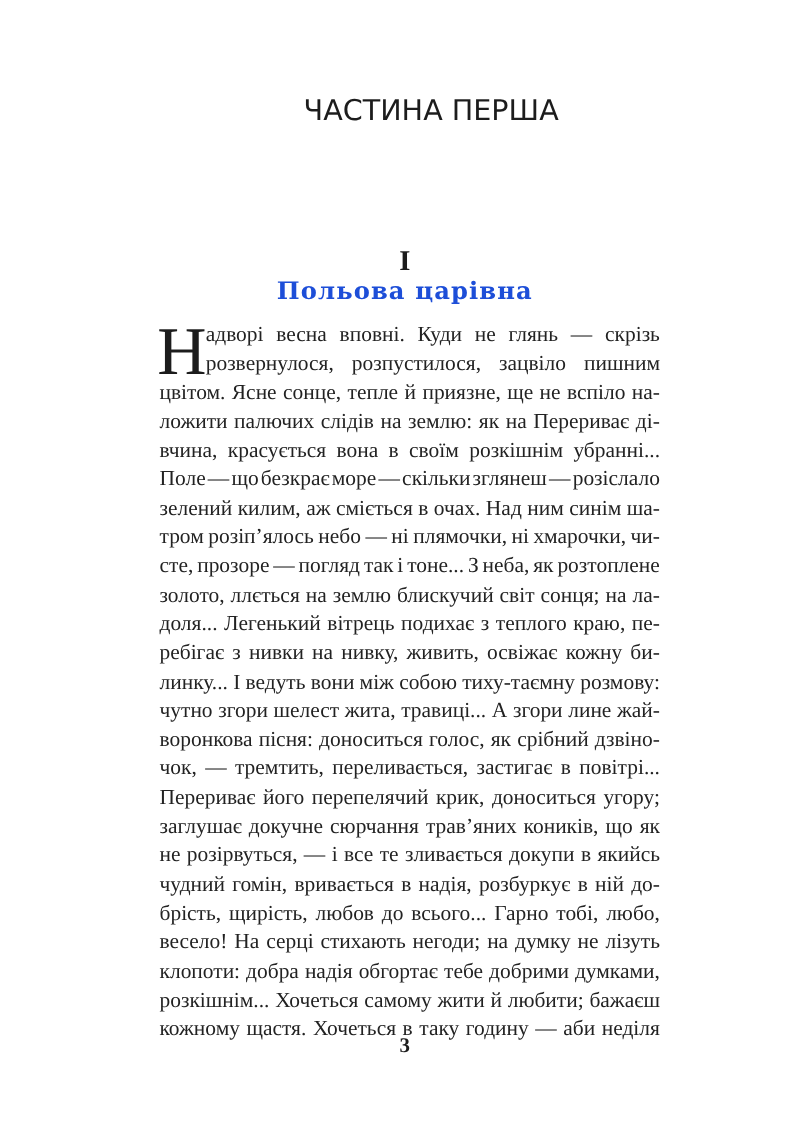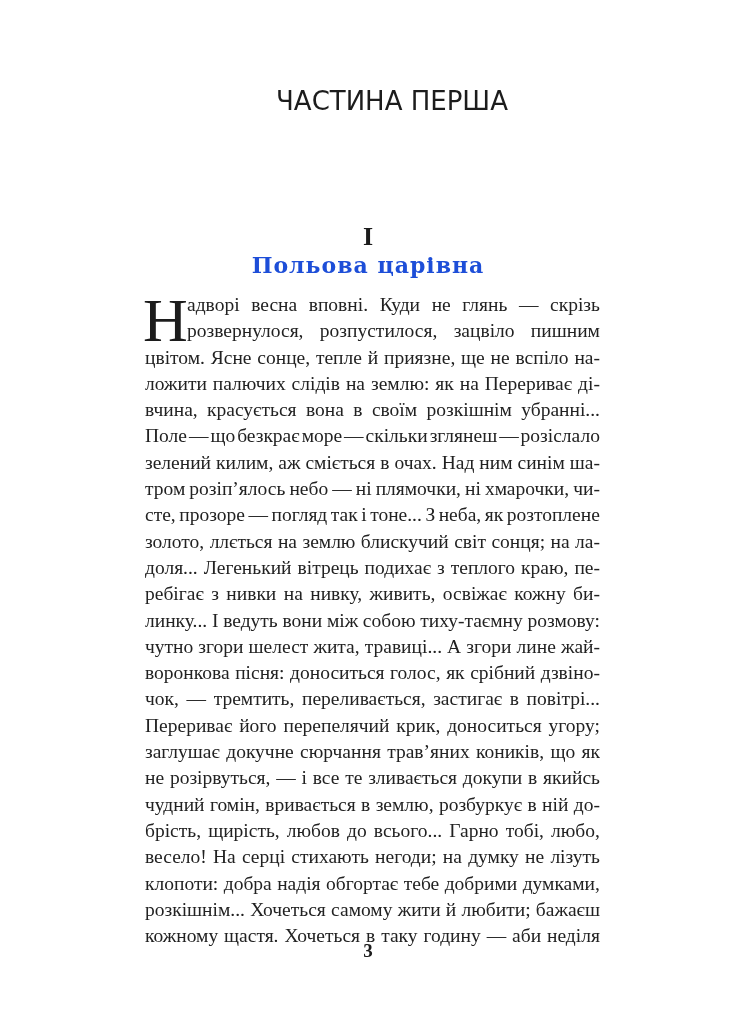--- a/index.html
+++ b/index.html
@@ -307,21 +307,21 @@
           <span class="w">зливається</span>
           <span class="w">докупи</span>
           <span class="w">в</span>
           <span class="w">якийсь</span>
         </div>
         <div class="line">
           <span class="w">чудний</span>
           <span class="w">гомін,</span>
           <span class="w">вривається</span>
           <span class="w">в</span>
-          <span class="w">землю,</span>
+          <span class="w">надія,</span>
           <span class="w">розбуркує</span>
           <span class="w">в</span>
           <span class="w">ній</span>
           <span class="w">до-</span>
         </div>
         <div class="line">
           <span class="w">брість,</span>
           <span class="w">щирість,</span>
           <span class="w">любов</span>
           <span class="w">до</span>

